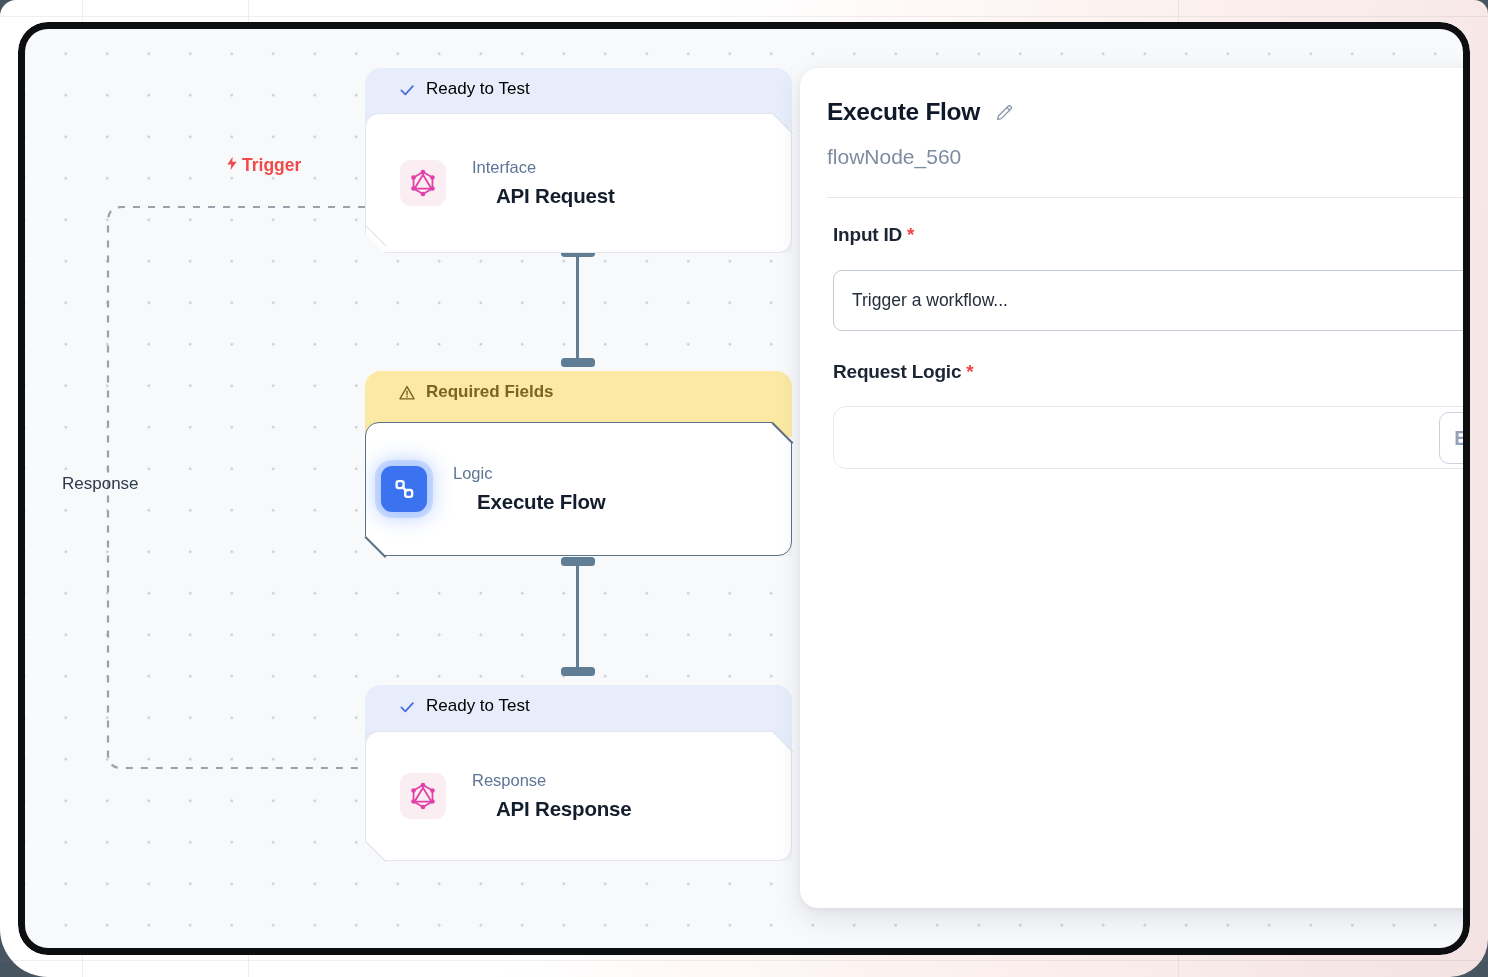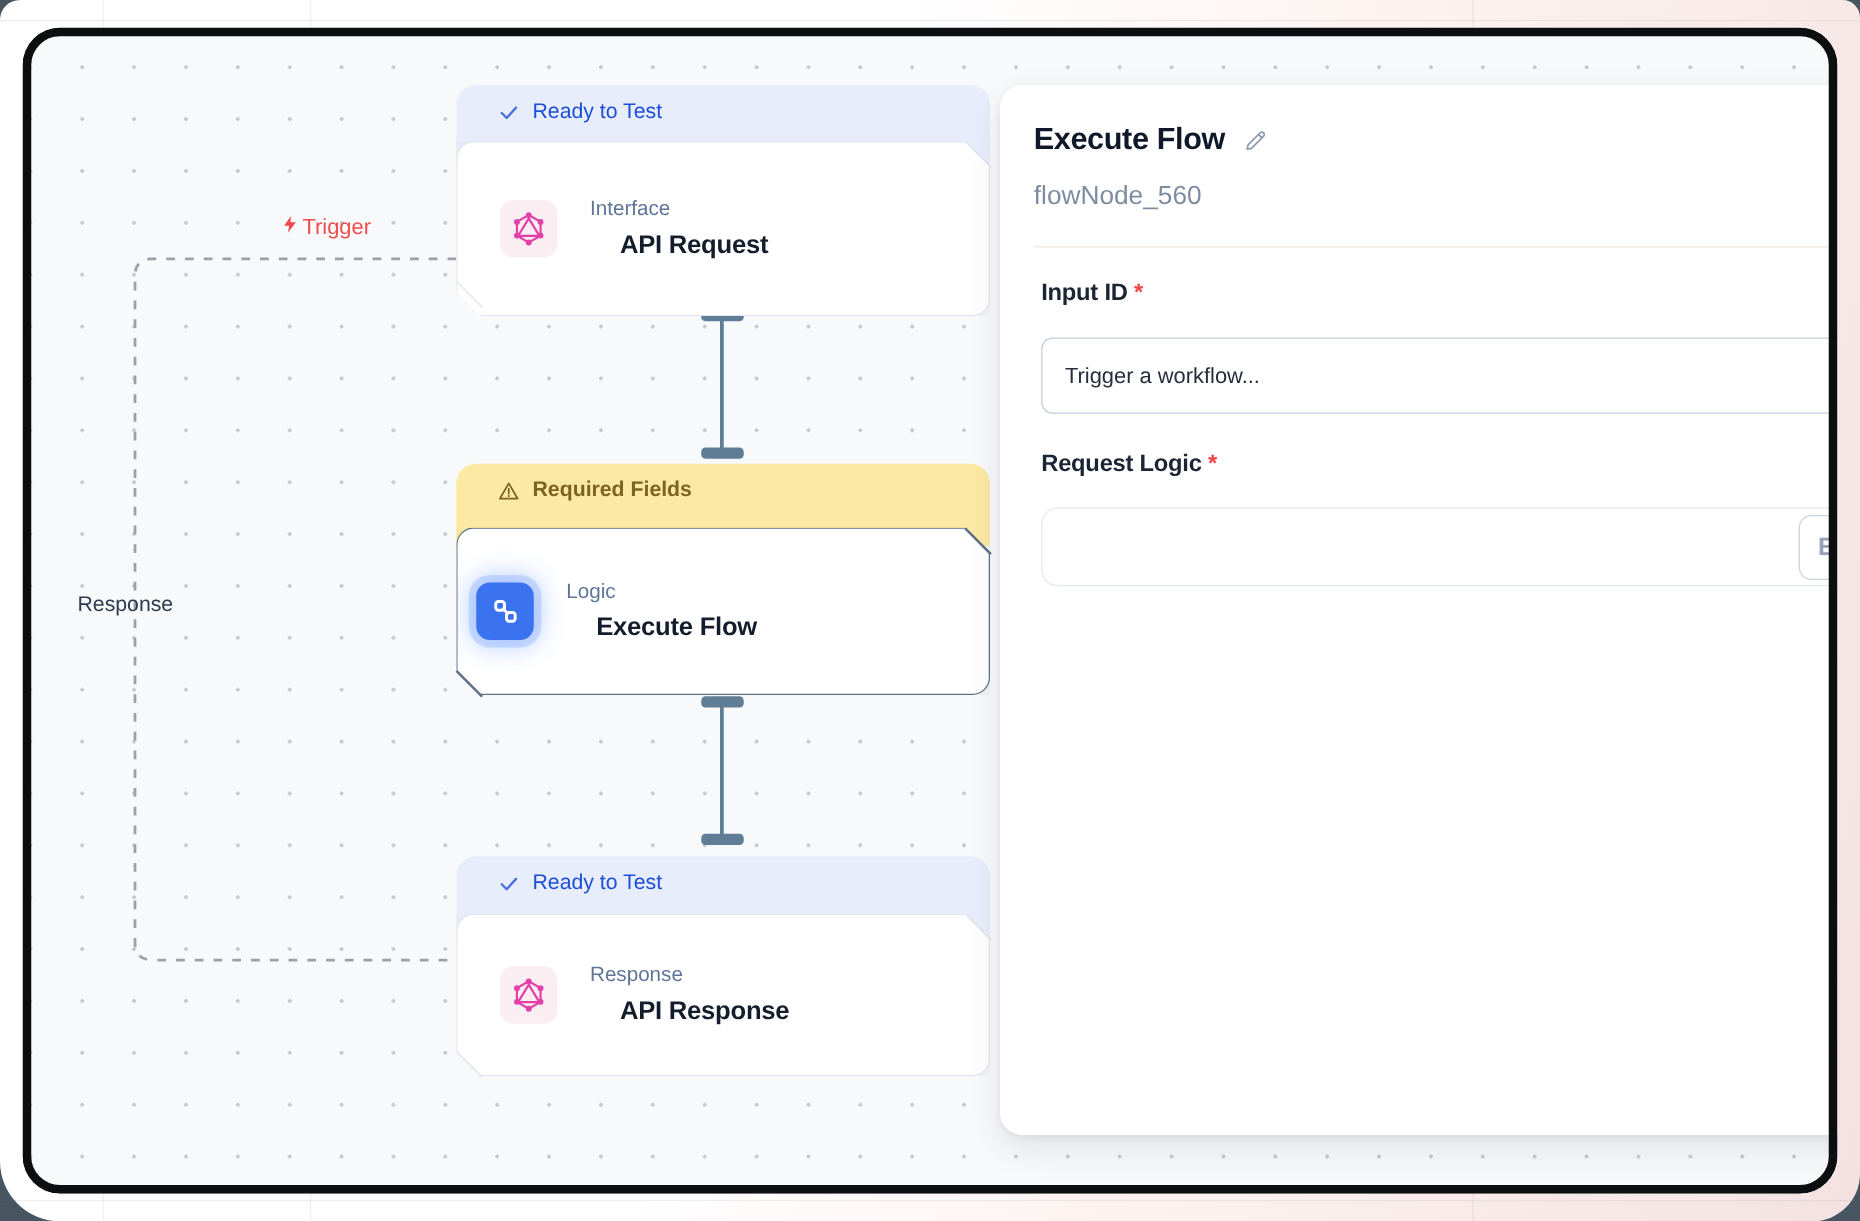--- a/index.html
+++ b/index.html
@@ -21,29 +21,29 @@
     z-index:90; pointer-events:none; }
 
   
   .canvas { position:absolute; inset:0;
     background-image:radial-gradient(circle,#c5cad2 1.4px,transparent 1.6px);
     background-size:41.5px 41.5px; background-position:27px 11px; }
 
   .loop-svg { position:absolute; left:0; top:0; z-index:1; }
 
   .trigger-label { position:absolute; left:206px; top:133px; display:flex; align-items:flex-start; gap:2px;
-    color:#f04b4b; font-size:17.5px; font-weight:400; z-index:2;margin-top:16px; }
+    color:#f04b4b; font-size:17.5px; font-weight:700; z-index:2; }
   .response-label { position:absolute; left:44px; top:452px; color:#2e3a4e; font-size:17px; z-index:2; }
 
   
   .node { position:absolute; left:347px; width:427px; }
   .badge { position:absolute; left:0; right:0; top:0; height:66px; border-radius:16px 16px 0 0;
     display:flex; align-items:flex-start; padding:11px 0 0 33px; gap:10px;
     font-size:17px; font-weight:500; z-index:1; }
-  .badge.ready { background:#e8edfb; color:#1d4ed8; }
+  .badge.ready { background:#e8edfb; color:#000000; }
   .badge.warn  { background:#fbe9a4; color:#7d6420; font-weight:700; }
   .badge .bicon { margin-top:2px; }
 
   .card { position:absolute; left:0; right:0; background:#ffffff;
     border:1px solid #e3e6ec; border-radius:14px;
     clip-path:polygon(0 0, calc(100% - 20px) 0, 100% 20px, 100% 100%, 20px 100%, 0 calc(100% - 20px));
     display:flex; align-items:center; padding-left:34px; gap:26px; z-index:2;
     filter:drop-shadow(0 5px 9px rgba(15,23,42,.07)); }
   .card.selected { border:1.6px solid #5c7186;padding-left:15px; }
   .fold { position:absolute; width:29px; height:1.4px; background:#dde1e8; transform:rotate(45deg); z-index:3; }

